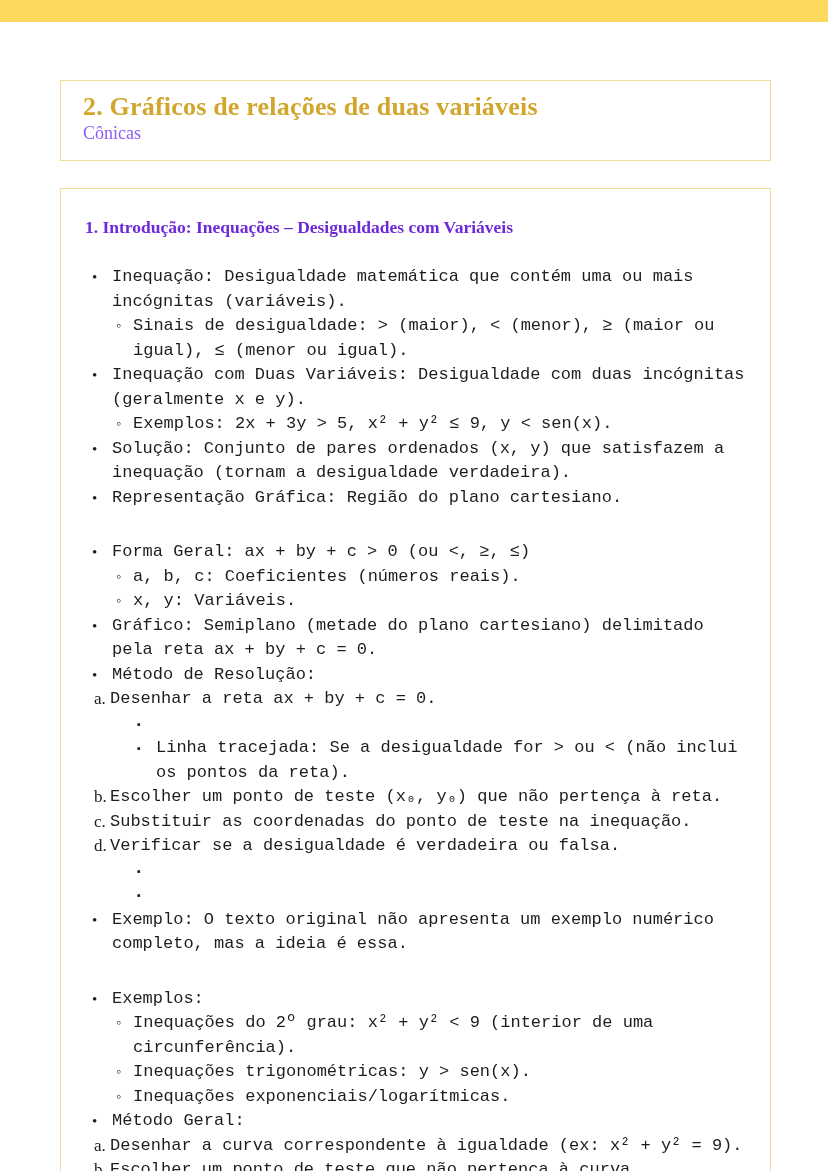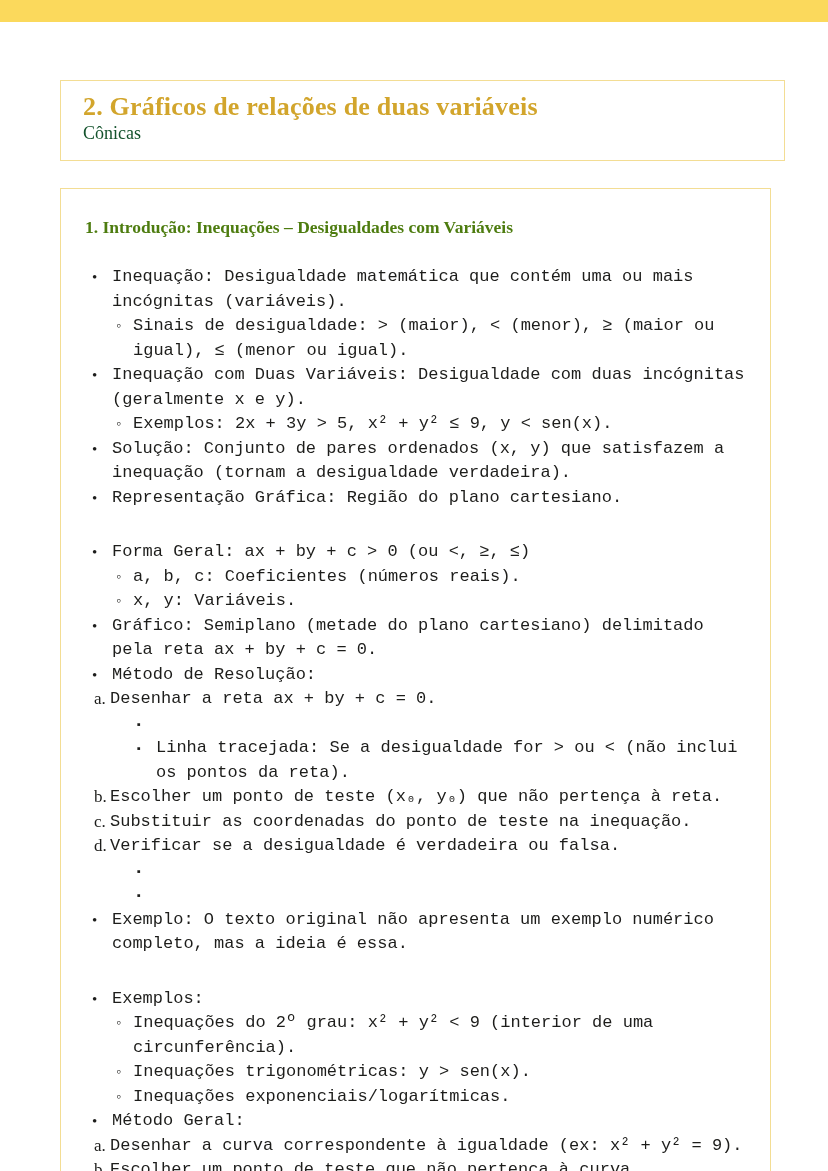--- a/index.html
+++ b/index.html
@@ -26,51 +26,51 @@
     position: absolute;
     left: 60px;
     width: 709px;
     background: #ffffff;
     border: 1px solid #f3dd94;
     box-sizing: content-box;
   }
   .title-card {
     top: 80px;
     height: 56px;
-    padding: 11px 36px 12px 22px;
+    padding: 11px 22px 12px 22px;
     width: 665px;
   }
   .page-title {
     margin: 0;
     font-size: 26px;
     line-height: 30px;
     font-weight: bold;
     color: #d2a52c;
     letter-spacing: 0.2px;
   }
   .page-subtitle {
     font-size: 18px;
     line-height: 22px;
-    color: #14532d;
+    color: #8b5cf6;
   }
   .content-card {
     top: 188px;
     height: 1100px; 
     padding: 26px 24px 0 24px;
     width: 661px;
     color: #1d1d1b;
   }
   .section { margin: 0; }
   .section + .section { margin-top: 30px; }
   .section-heading {
     margin: 0 0 26px 0;
     font-size: 17.5px;
     line-height: 24px;
     font-weight: bold;
-    color: #4d7c0f;
+    color: #6d28d9;
   }
   .li {
     display: flex;
     align-items: flex-start;
     font-size: 17px;
     line-height: 24.5px;
     color: #1d1d1b;
   }
   .li .mk {
     flex: 0 0 auto;

